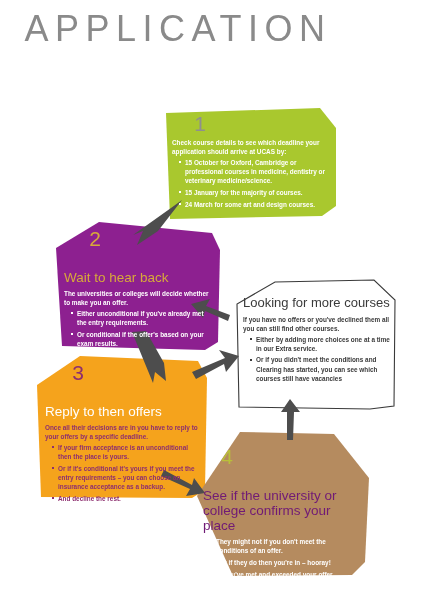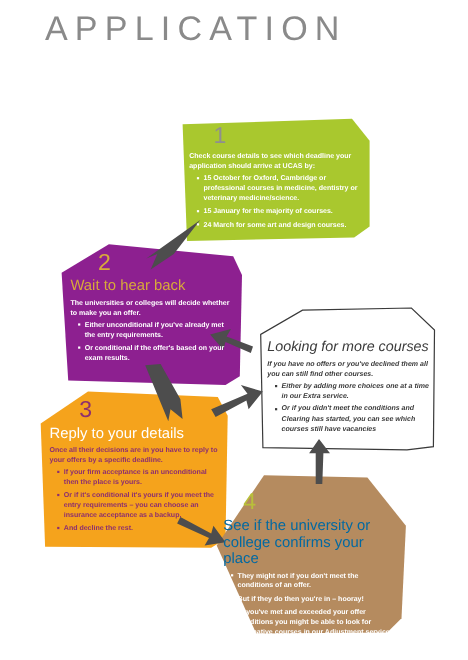--- a/index.html
+++ b/index.html
@@ -20,21 +20,21 @@
   #title-block {
     position: absolute;
     left: 0;
     top: 8px;
     width: 356px;
     text-align: center;
     color: #8a8a8a;
     font-weight: 300;
     line-height: 1.18;
     letter-spacing: 6.5px;
-    font-size: 31px;
+    font-size: 36px;
   }
   #title-block .title-line {
     display: block;
     white-space: nowrap;
   }
 
   
   #flow-svg {
     position: absolute;
     left: 0;
@@ -53,21 +53,21 @@
     font-weight: 400;
     line-height: 1;
     text-align: center;
     display: block;
   }
   .node-head {
     font-size: 13.5px;
     font-weight: 400;
     line-height: 1.12;
     display: block;
-    margin-top: 3px;
+    margin-top: 21px;
   }
   .node-body {
     font-size: 6.4px;
     font-weight: 700;
     line-height: 1.42;
     display: block;
     margin-top: 4px;
   }
   .node-body p {
     margin: 0 0 2px 0;
@@ -115,27 +115,26 @@
   }
   #step3-text .node-num { color: #8d2f6f; width: 66px; text-align: center; }
   #step3-text .node-head { color: #ffffff; }
 
   
   #step4-text {
     left: 203px; top: 446px; width: 152px;
     color: #ffffff;
   }
   #step4-text .node-num { color: #b9bf3a; width: 48px; text-align: center; }
-  #step4-text .node-head { color: #0369a1; }
+  #step4-text .node-head { color: #701a75; }
 
   
   #sidebox-text {
-    left: 243px; top: 308px; width: 152px;
+    left: 243px; top: 296px; width: 152px;
     color: #3a3a3a;
-    font-style: italic;
   }
   #sidebox-text .node-head {
     color: #3a3a3a; font-size: 13px; margin-top: 0;
   }
   #sidebox-text .node-body { color: #3a3a3a; }
   #sidebox-text .bullets li:before {
     width: 2.2px; height: 2.2px; top: 3.2px;
   }
 </style>
 </head>
@@ -201,21 +200,21 @@
     <p>The universities or colleges will decide whether to make you an offer.</p>
     <ul class="bullets">
       <li>Either unconditional if you've already met the entry requirements.</li>
       <li>Or conditional if the offer's based on your exam results.</li>
     </ul>
   </div>
 </div>
 
 <div class="node-text" id="step3-text">
   <span class="node-num">3</span>
-  <span class="node-head">Reply to your details</span>
+  <span class="node-head">Reply to then offers</span>
   <div class="node-body">
     <p>Once all their decisions are in you have to reply to your offers by a specific deadline.</p>
     <ul class="bullets">
       <li>If your firm acceptance is an unconditional then the place is yours.</li>
       <li>Or if it's conditional it's yours if you meet the entry requirements – you can choose an insurance acceptance as a backup.</li>
       <li>And decline the rest.</li>
     </ul>
   </div>
 </div>
 

